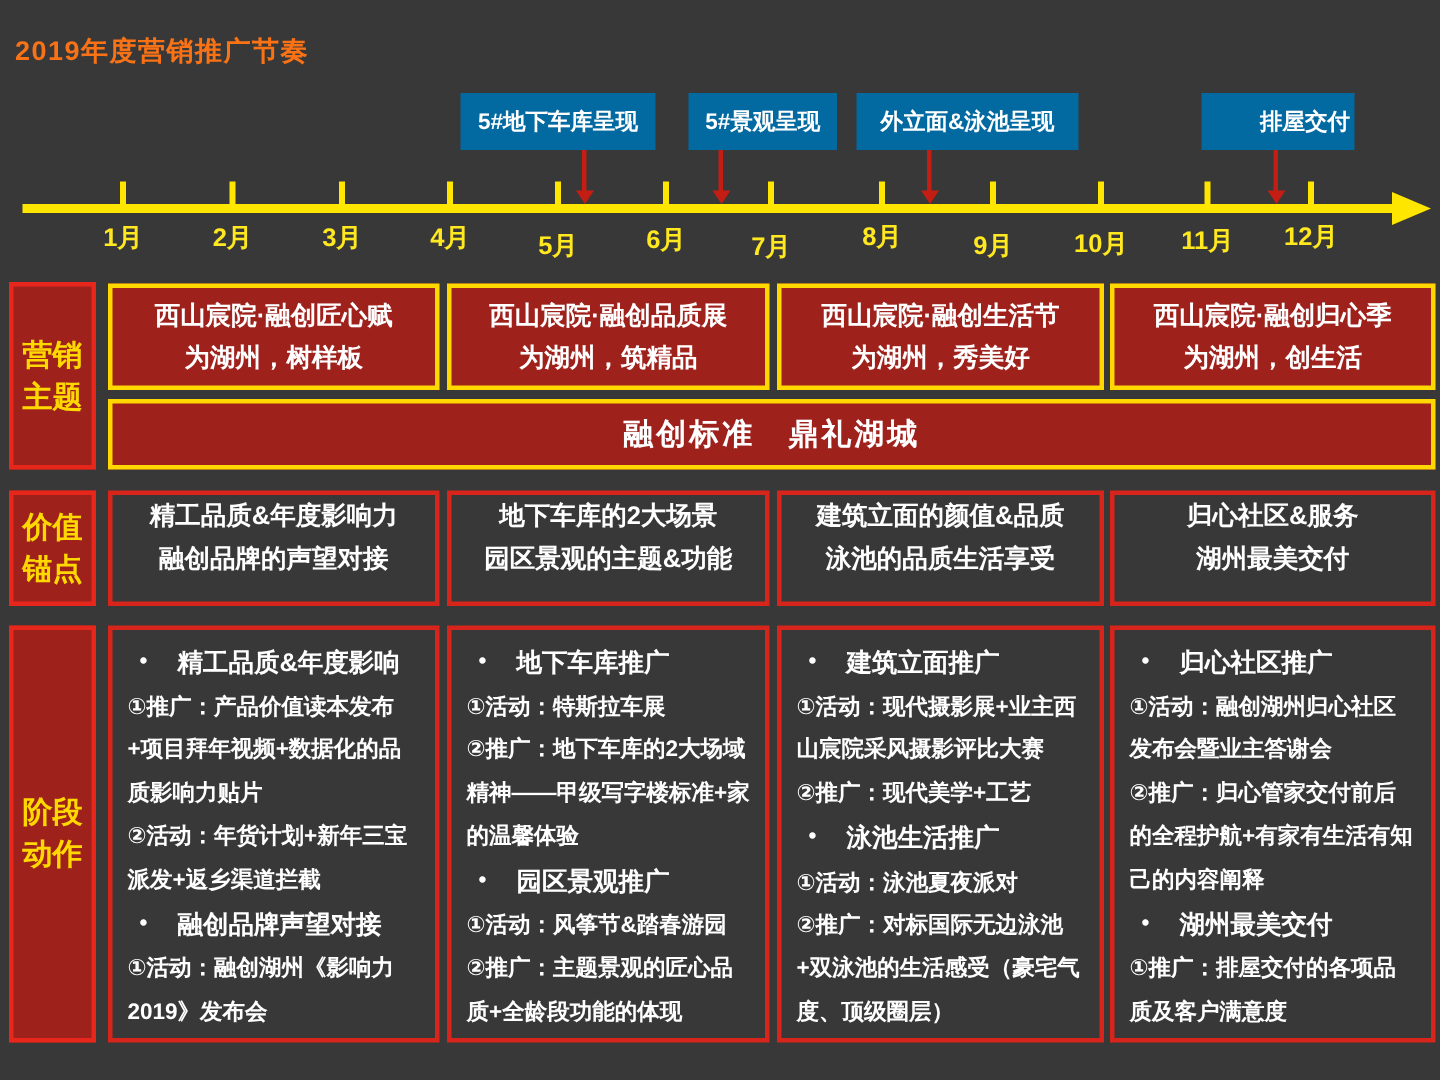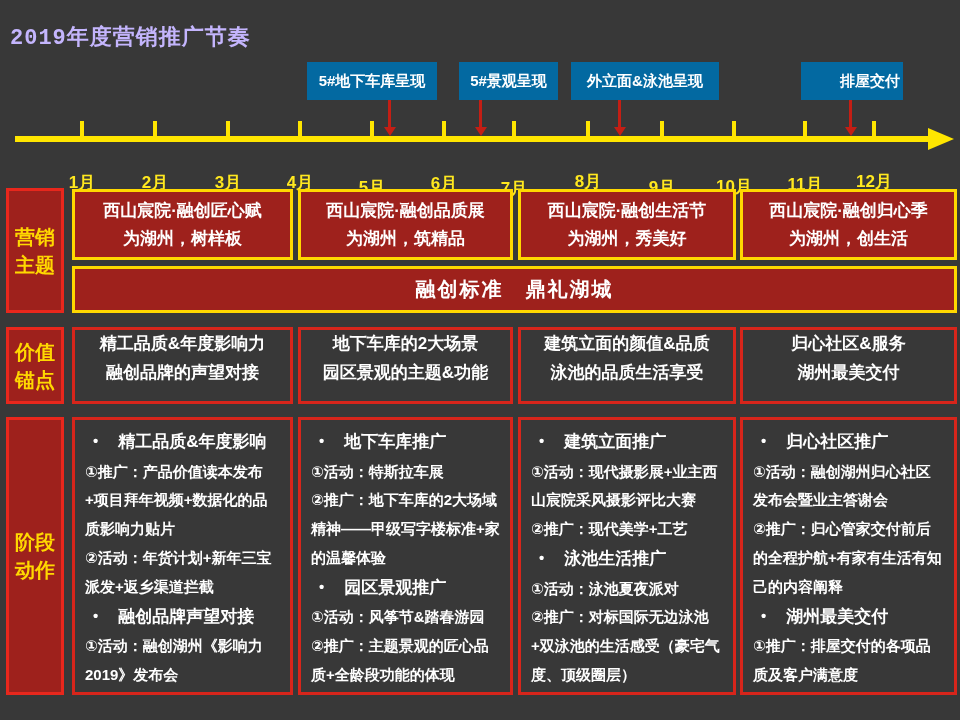--- a/index.html
+++ b/index.html
@@ -5,21 +5,21 @@
   html,body{margin:0;padding:0;background:#222;}
   .slide{
     position:relative;width:960px;height:720px;overflow:hidden;
     background:#383838;
     font-family:"Liberation Sans","DejaVu Sans",sans-serif;
     -webkit-font-smoothing:antialiased;
   }
   
   .title{
     position:absolute;left:10px;top:22px;
-    color:#c4b5fd;font-size:22px;font-weight:bold;letter-spacing:1px;font-family:Liberation Mono, monospace;
+    color:#f97316;font-size:18px;font-weight:bold;letter-spacing:1px;
   }
   
   .callout{
     position:absolute;top:62px;height:38px;background:#0369a1;
     color:#ffffff;font-weight:bold;font-size:15px;
     display:flex;align-items:center;justify-content:center;
     box-sizing:border-box;white-space:nowrap;
   }
   .co1{left:307px;width:130px;}
   .co2{left:459px;width:99px;}
@@ -39,21 +39,21 @@
     position:absolute;left:928px;top:128px;width:0;height:0;
     border-top:11px solid transparent;border-bottom:11px solid transparent;
     border-left:26px solid #ffe600;
   }
   .tick{position:absolute;top:121px;width:4px;height:15px;background:#ffe600;}
   .tk1{left:80px;}.tk2{left:153px;}.tk3{left:226px;}.tk4{left:298px;}
   .tk5{left:370px;}.tk6{left:442px;}.tk7{left:512px;}.tk8{left:586px;}
   .tk9{left:660px;}.tk10{left:732px;}.tk11{left:803px;}.tk12{left:872px;}
   .month{
     position:absolute;top:147px;width:52px;text-align:center;
-    color:#ffe81f;font-size:17px;font-weight:bold;margin-top:24px;
+    color:#ffe81f;font-size:17px;font-weight:bold;
   }
   .mo1{left:56px;}.mo2{left:129px;}.mo3{left:202px;}.mo4{left:274px;}
   .mo5{left:346px;top:152px;}.mo6{left:418px;top:148px;}.mo7{left:488px;top:153px;}
   .mo8{left:562px;top:146px;}.mo9{left:636px;top:152px;}.mo10{left:708px;top:151px;}
   .mo11{left:779px;top:149px;}.mo12{left:848px;top:146px;}
   
   .row-header{
     position:absolute;left:6px;width:58px;box-sizing:border-box;
     border:3px solid #e8271c;background:#9e211c;
     color:#ffd800;font-size:20px;font-weight:bold;line-height:1.4;

